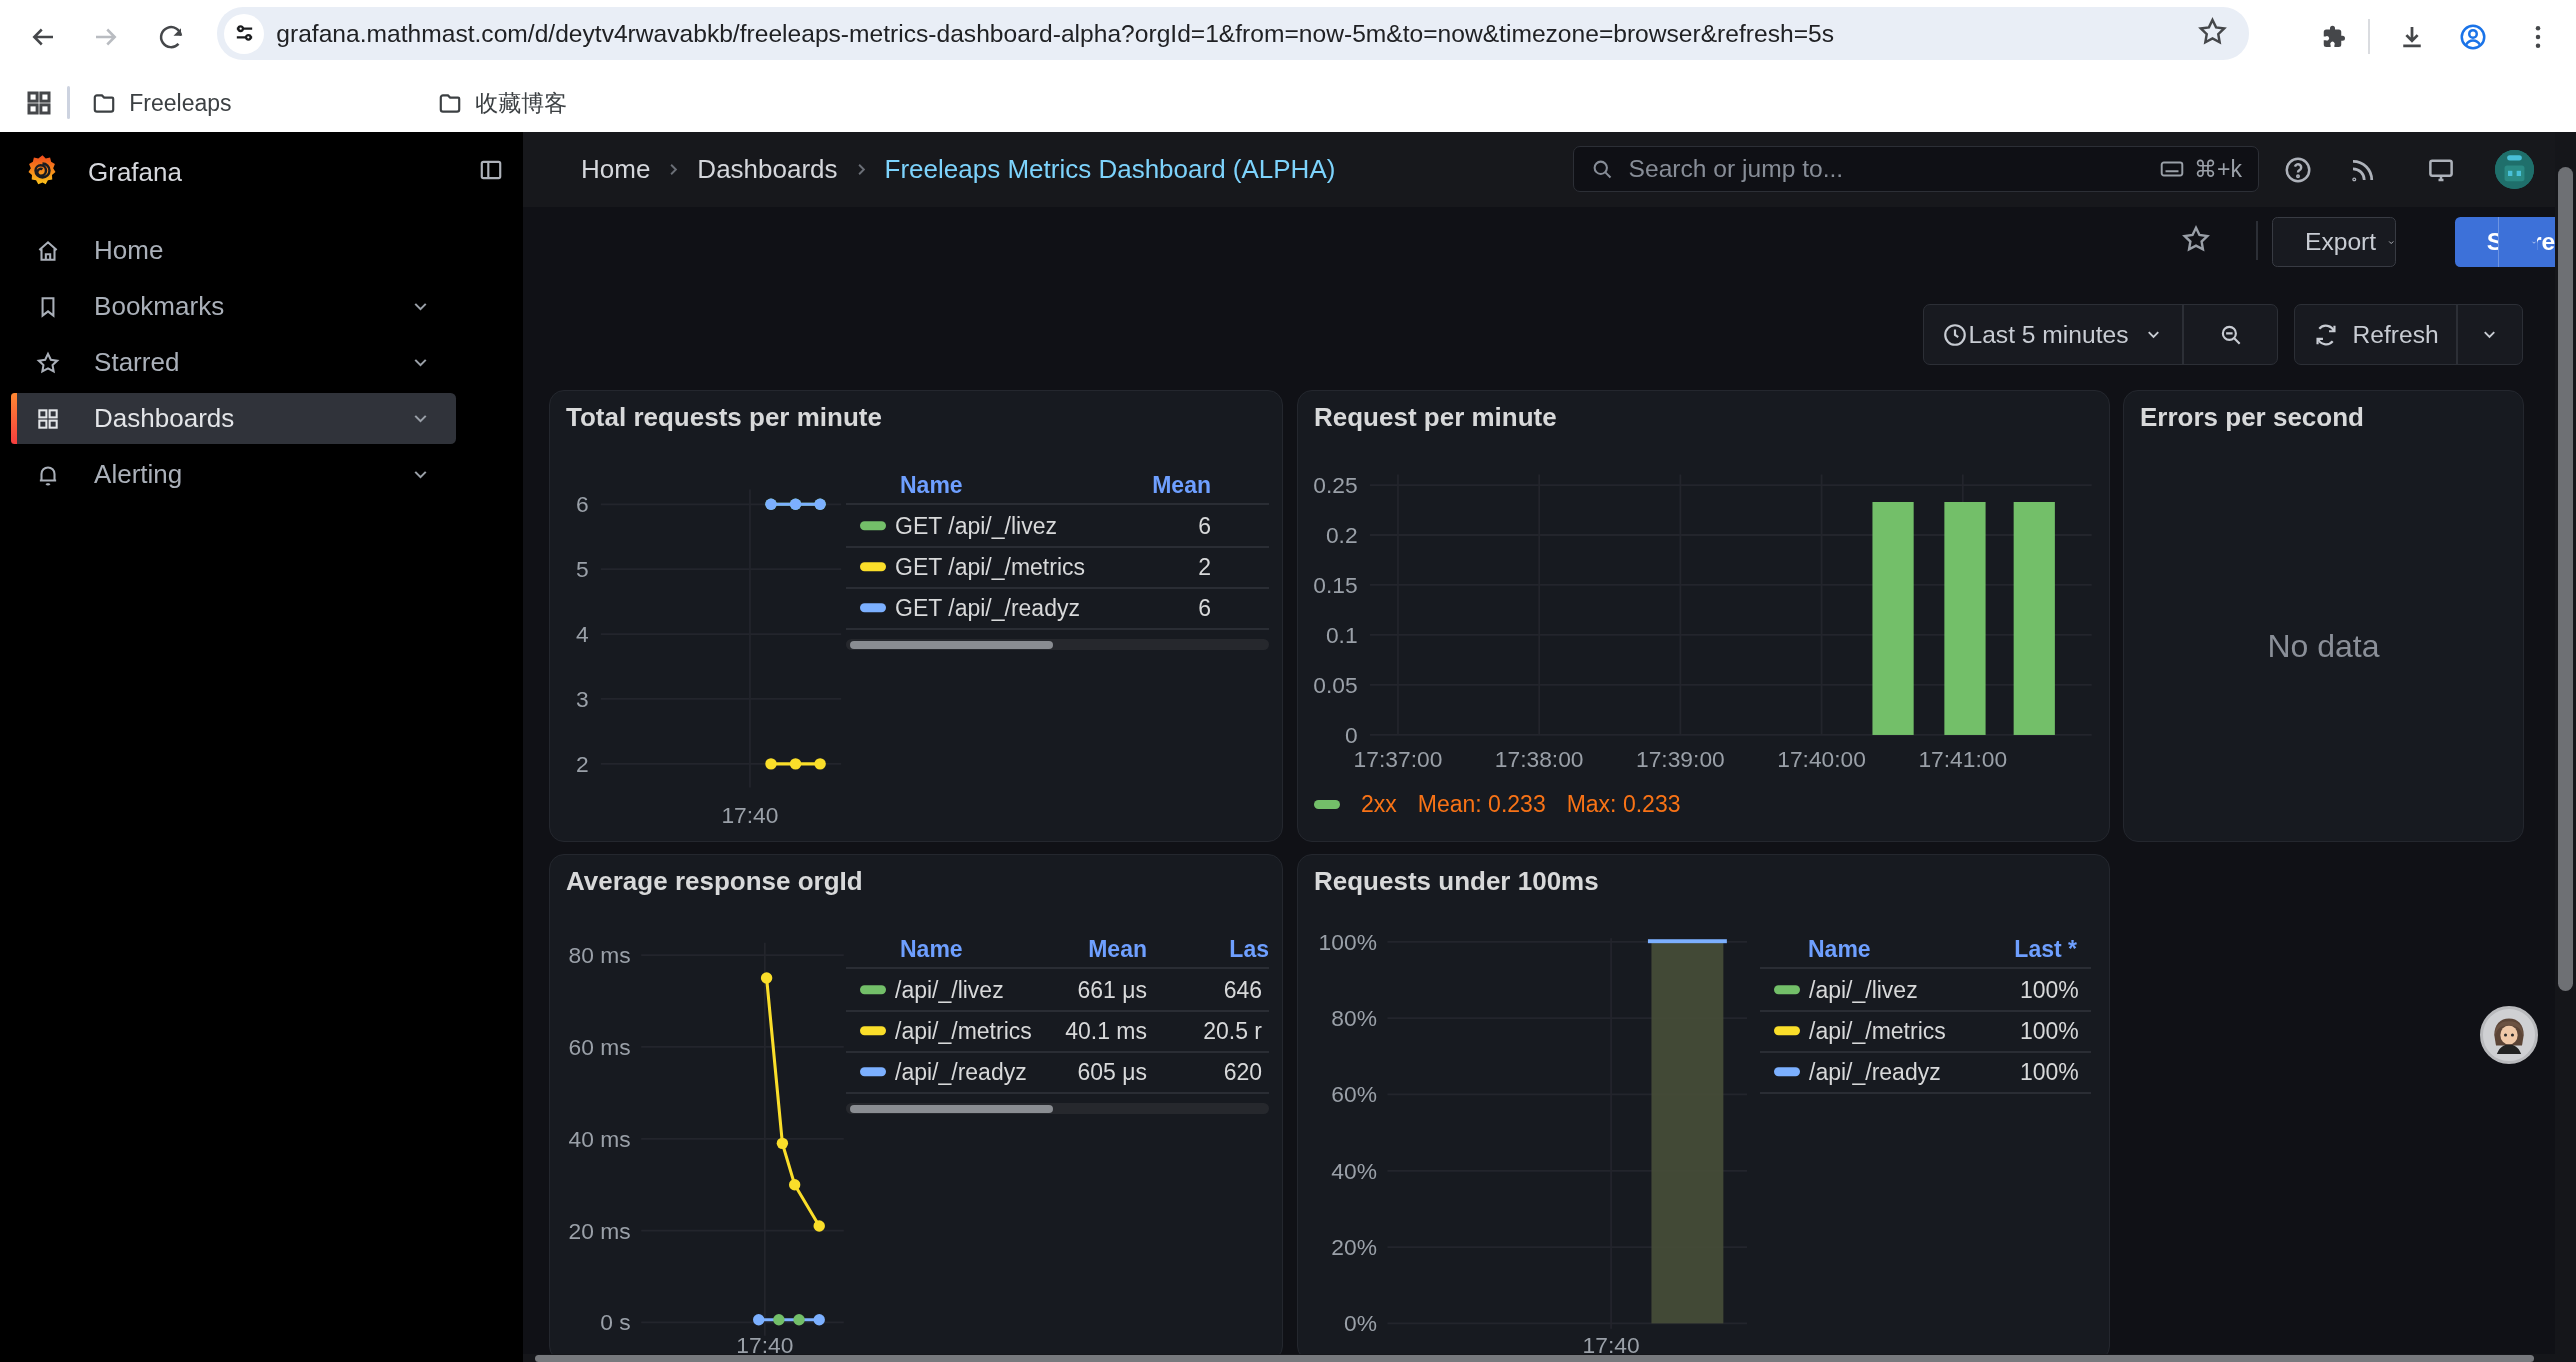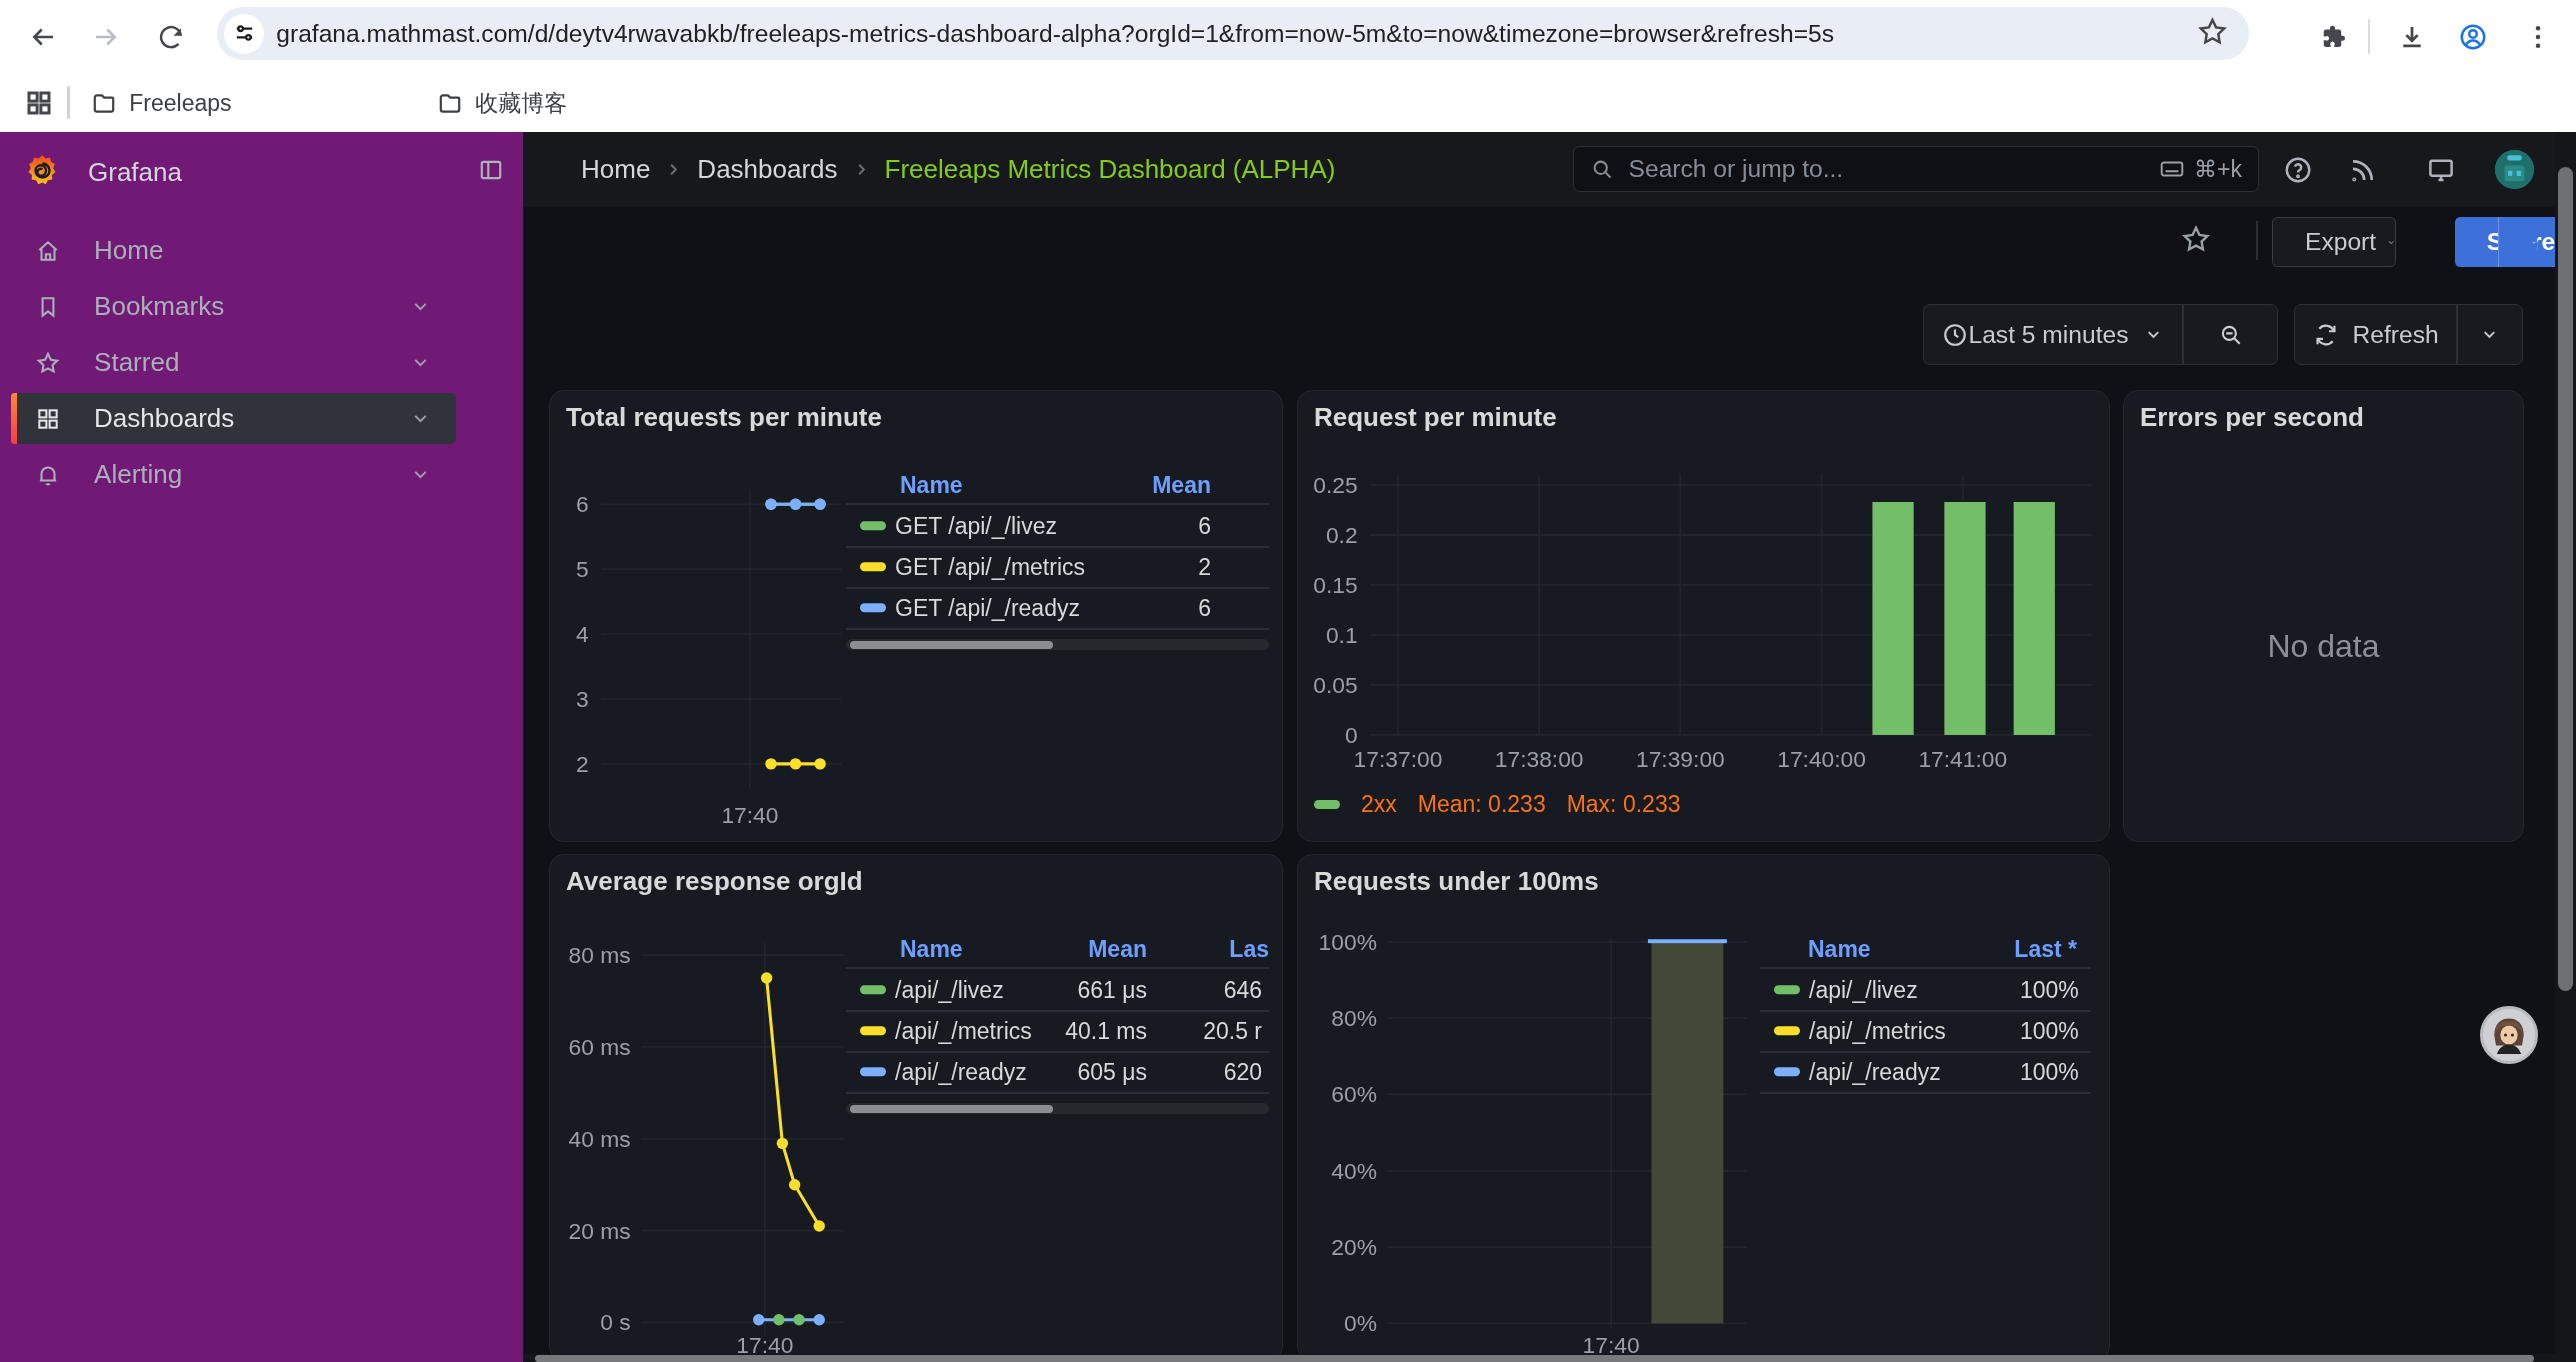--- a/index.html
+++ b/index.html
@@ -16,36 +16,36 @@
   #url-text { margin-left:12.3px; font-size:24.6px; color:#202124; white-space:nowrap; overflow:hidden; flex:1 1 auto; }
   #omni-star { position:absolute; right:16px; top:8px; width:37px; height:37px; color:#45474a; }
   #omni-star svg { width:33px; height:33px; }
   #browser-bookmarks { position:absolute; left:0; top:74px; width:2576px; height:58px; background:#ffffff; }
   .bm-divider { position:absolute; left:67px; top:12.3px; width:2.6px; height:33px; background:#cdd3e0; border-radius:1.8px; }
   .bm-folder { position:absolute; top:7px; height:44px; display:flex; align-items:center; gap:12.3px; color:#3c4043; font-size:23px; }
   .bm-folder svg { width:26px; height:26px; }
 
   
   #app { position:absolute; left:0; top:132px; width:2576px; height:1231px; background:#101116; }
-  #sidebar { position:absolute; left:0; top:0; width:523px; height:1231px; background:#701a75; }
+  #sidebar { position:absolute; left:0; top:0; width:523px; height:1231px; background:#000000; }
   #logo-row { position:absolute; left:0; top:0; width:523px; height:75px; }
   #grafana-logo { position:absolute; left:24.6px; top:21px; width:35px; height:35px; }
   #product-name { position:absolute; left:88px; top:24.6px; font-size:26px; color:#d5d7dc; }
   #panel-toggle { position:absolute; left:478px; top:24.6px; width:26px; height:26px; color:#aeb2ba; }
   .side-item { position:absolute; left:10.5px; width:445px; height:51px; border-radius:5.3px; display:flex; align-items:center; color:#aab0b9; font-size:26px; }
   .side-item .s-icon { width:26px; height:26px; margin-left:24.6px; margin-right:33px; flex:0 0 auto; }
   .side-item .chev { position:absolute; right:24.6px; width:21px; height:21px; color:#9aa0a8; }
   .side-item.active { background:#30333a; color:#e3e5e8; }
   .side-item.active::before { content:""; position:absolute; left:0; top:0; bottom:0; width:6.1px; border-radius:3.5px 0 0 3.5px; background:linear-gradient(180deg,#ff8833,#f53e3e); }
 
   #main { position:absolute; left:523px; top:0; width:2053px; height:1231px; }
   #topnav { position:absolute; left:0; top:0; width:2053px; height:75px; background:#17181c; }
   #breadcrumb { position:absolute; left:58px; top:0; height:75px; display:flex; align-items:center; font-size:26px; gap:14px; }
   .crumb { color:#d5d7dc; white-space:nowrap; }
-  .crumb.last { color:#84cc16;text-align:center; }
+  .crumb.last { color:#7dd3fc;text-align:center; }
   .crumb-sep { color:#6b6f77; width:19px; height:19px; }
   #search-box { position:absolute; left:1050px; top:14px; width:686px; height:46px; background:#0f1015; border:1.8px solid #2c2f36; border-radius:7px; display:flex; align-items:center; color:#878d97; }
   #search-box .mag { width:24.6px; height:24.6px; margin-left:16px; }
   #search-placeholder { margin-left:14px; font-size:24.6px; flex:1 1 auto; }
   #search-shortcut { display:flex; align-items:center; gap:8.8px; margin-right:16px; color:#9aa0a8; font-size:23px; }
   #search-shortcut svg { width:26px; height:26px; }
   .nav-ico { position:absolute; top:19px; width:37px; height:37px; color:#aeb2ba; display:flex; align-items:center; justify-content:center; }
   .nav-ico svg { width:30px; height:30px; }
   #nav-avatar { position:absolute; left:1972px; top:17.5px; width:39px; height:39px; border-radius:50%; background:#1f6f6b; overflow:hidden; }
 

